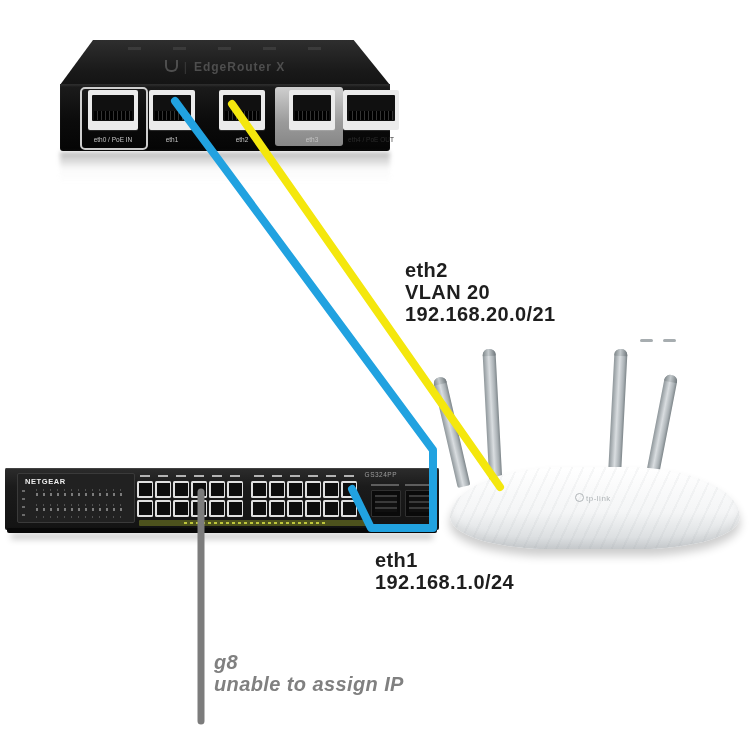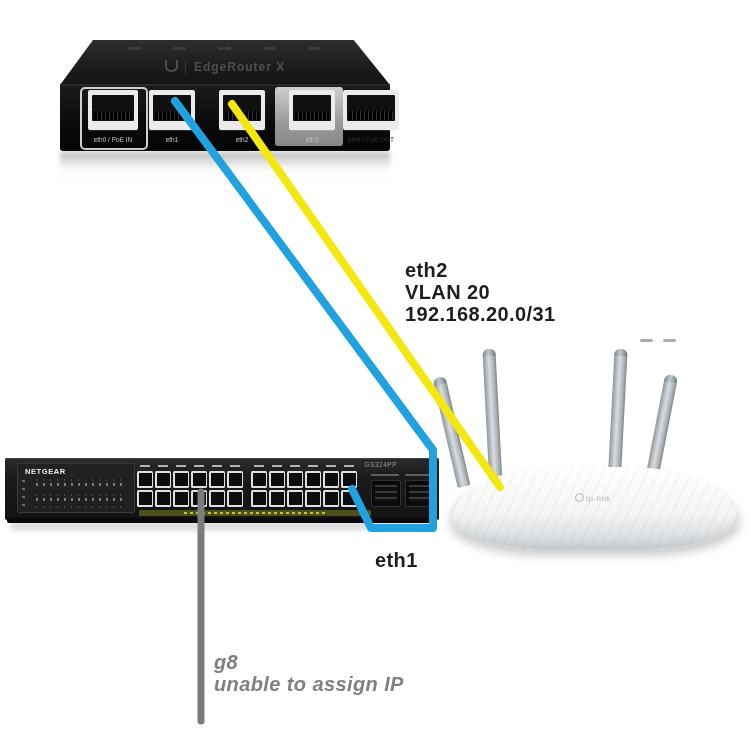--- a/index.html
+++ b/index.html
@@ -30,21 +30,21 @@
   .er-port:before{content:"";position:absolute;left:30%;right:30%;top:0;height:5px;background:#ebebeb;
      border-radius:0 0 2px 2px;}
   .er-jack{position:absolute;left:4px;right:4px;top:5px;bottom:9px;background:#101010;border-radius:1px;}
   .er-jack:after{content:"";position:absolute;left:2px;right:2px;bottom:1px;height:9px;
      background:repeating-linear-gradient(90deg,#000 0 3px,#333 3px 4px);}
   .er-label{top:52px;font-size:6.5px;color:#c4c4c4;text-align:center;white-space:nowrap;}
   .er-refl{left:0;top:112px;width:330px;height:30px;filter:blur(2px);
      background:linear-gradient(180deg,rgba(60,60,60,.35),rgba(200,200,200,.10) 55%,rgba(255,255,255,0));}
 
   
-  .sw{left:5px;top:458px;width:434px;height:76px;z-index:1;}
+  .sw{left:5px;top:468px;width:434px;height:76px;z-index:1;}
   .sw-body{left:0;top:0;width:434px;height:62px;border-radius:2px;
      background:linear-gradient(180deg,#2c2c2c,#1b1b1b 30%,#131313);
      box-shadow:inset 0 1px 0 #424242;}
   .sw-lip{left:2px;top:60px;width:430px;height:5px;background:#090909;border-radius:0 0 2px 2px;}
   .sw-shadow{left:6px;top:66px;width:422px;height:7px;filter:blur(3px);
      background:linear-gradient(180deg,rgba(0,0,0,.35),rgba(0,0,0,0));}
   .sw-panel{left:12px;top:5px;width:116px;height:48px;background:#212121;
      border:1px solid #3a3a3a;border-radius:2px;}
   .sw-brand{left:7px;top:3px;font-size:7.5px;font-weight:bold;color:#ededed;letter-spacing:.6px;}
   .sw-led-row{left:18px;height:3px;right:8px;position:absolute;
@@ -232,23 +232,24 @@
 
 <svg class="abs cables" viewBox="0 0 750 750">
   <polyline fill="none" stroke-width="7" stroke-linecap="round" stroke-linejoin="round" points="201,492 201,721" stroke="#7c7c7c"></polyline>
   <polyline fill="none" stroke-width="8" stroke-linecap="round" stroke-linejoin="round" points="175,101 433,450 433,528 371,528 352,489" stroke="#21a2e0"></polyline>
   <polyline fill="none" stroke-width="8" stroke-linecap="round" stroke-linejoin="round" points="232,104 500,487" stroke="#f4e70d"></polyline>
 </svg>
 
 <div class="abs note note-dark" style="left:405px;top:259px;">
   <div>eth2</div>
   <div>VLAN 20</div>
-  <div>192.168.20.0/31</div>
+  <div>192.168.20.0/21</div>
 </div>
 
 <div class="abs note note-dark" style="left:375px;top:549px;">
   <div>eth1</div>
+  <div>192.168.1.0/24</div>
 </div>
 
 <div class="abs note note-gray" style="left:214px;top:651px;">
   <div>g8</div>
   <div>unable to assign IP</div>
 </div>
 
 </body></html>

